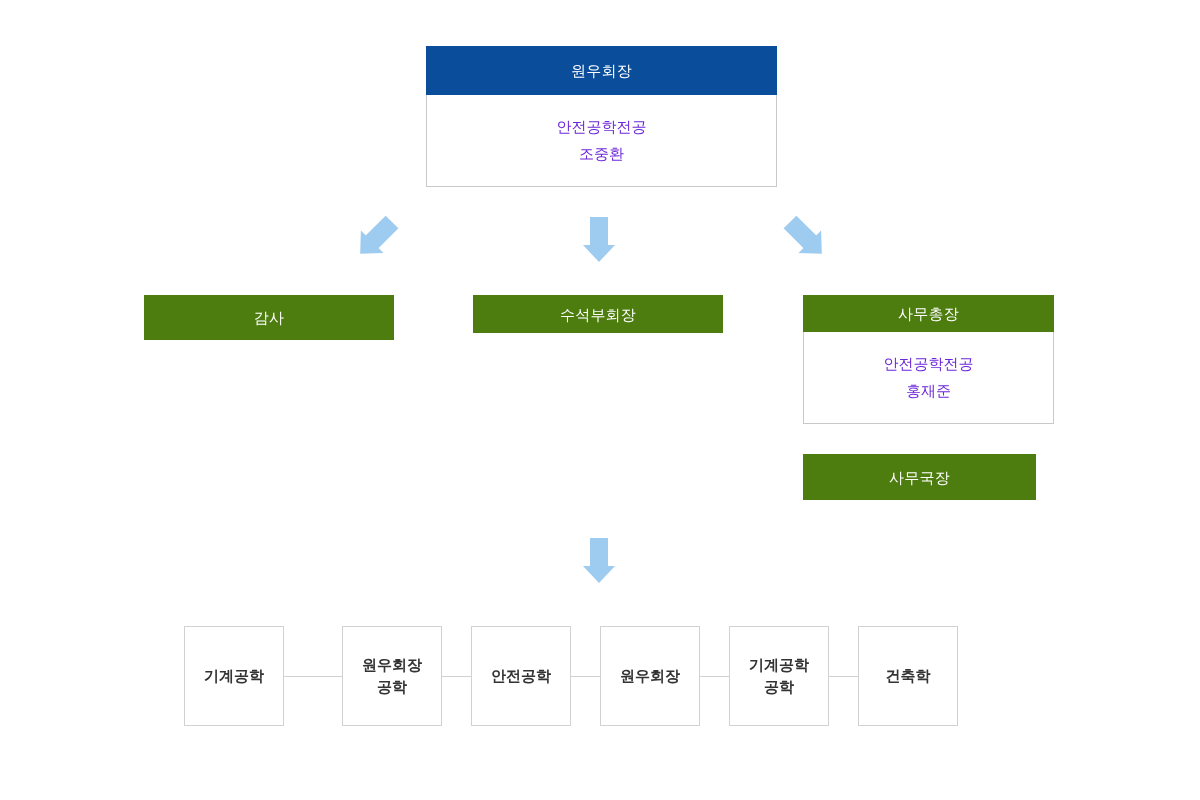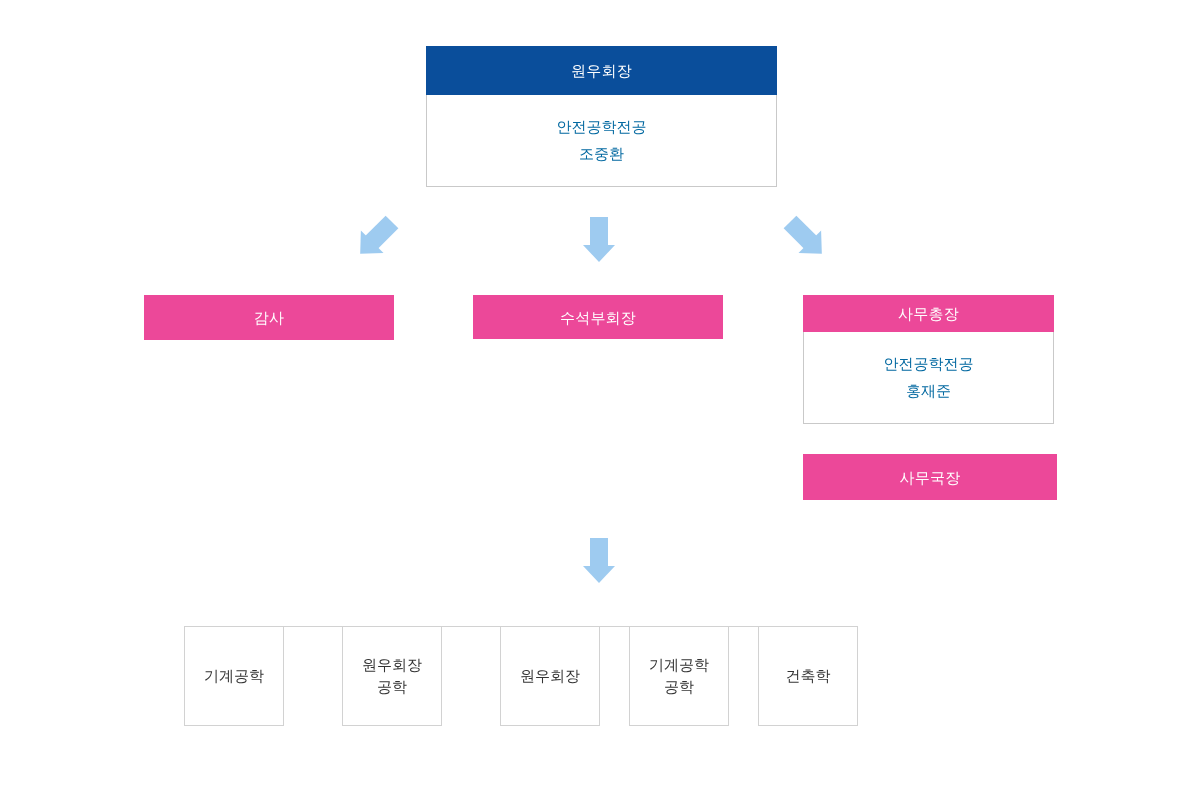--- a/index.html
+++ b/index.html
@@ -34,58 +34,58 @@
     width: 100%;
     color: #ffffff;
     font-size: 15px;
     letter-spacing: 0.2px;
     line-height: 1;
   }
   .node-head.blue {
     background: #0a4e9b;
   }
   .node-head.gray {
-    background: #ec4899;
+    background: #4d7c0f;
   }
   .node-body {
     box-sizing: border-box;
     width: 100%;
     background: #ffffff;
     border: 1px solid #c9c9c9;
     border-top: none;
     display: flex;
     flex-direction: column;
     align-items: center;
     justify-content: center;
-    color: #0369a1;
+    color: #6d28d9;
     font-size: 15px;
     line-height: 1.75;
   }
   .node-body .line {
     display: block;
     text-align: center;
     white-space: nowrap;
   }
 
   
   #node-president        { left: 426px; top: 46px;  width: 351px; }
   #node-president .node-head { height: 49px; }
   #node-president .node-body { height: 92px; }
 
   #node-auditor          { left: 144px; top: 295px; width: 250px; }
   #node-auditor .node-head   { height: 45px; }
 
   #node-vice-president   { left: 473px; top: 295px; width: 250px; }
-  #node-vice-president .node-head { height: 44px; }
+  #node-vice-president .node-head { height: 38px; }
 
   #node-secretary-general{ left: 803px; top: 295px; width: 251px; }
   #node-secretary-general .node-head { height: 37px; }
   #node-secretary-general .node-body { height: 92px; }
 
-  #node-office-director  { left: 803px; top: 454px; width: 254px; border-radius: 14px; }
+  #node-office-director  { left: 803px; top: 454px; width: 233px; border-radius: 14px; }
   #node-office-director .node-head { height: 46px; }
 
   
   .arrow {
     position: absolute;
     width: 0;
     height: 0;
   }
   .arrow .shaft {
     position: absolute;
@@ -129,21 +129,22 @@
     left: 599px;
     top: 538px;
   }
 
   
   #majors-row {
     position: absolute;
     left: 184px;
     top: 626px;
     display: flex;
-    align-items: flex-start;
+    align-items: center;
+    font-weight: bold;
   }
   .major-box {
     box-sizing: border-box;
     width: 100px;
     height: 100px;
     border: 1px solid #d2d2d2;
     background: #ffffff;
     display: flex;
     align-items: center;
     justify-content: center;
@@ -214,20 +215,21 @@
     <span class="head"></span>
   </div>
 
   <div id="majors-row">
       <div class="major-box"><span>기계공학</span></div>
       <div class="major-connector"></div>
       <div class="major-connector"></div>
       <div class="major-box"><span>원우회장
 공학</span></div>
       <div class="major-connector"></div>
+      <div class="major-box"><span>안전공학</span></div>
       <div class="major-connector"></div>
       <div class="major-box"><span>원우회장</span></div>
       <div class="major-connector"></div>
       <div class="major-box"><span>기계공학
 공학</span></div>
       <div class="major-connector"></div>
       <div class="major-box"><span>건축학</span></div>
     </div>
 
 </div>

